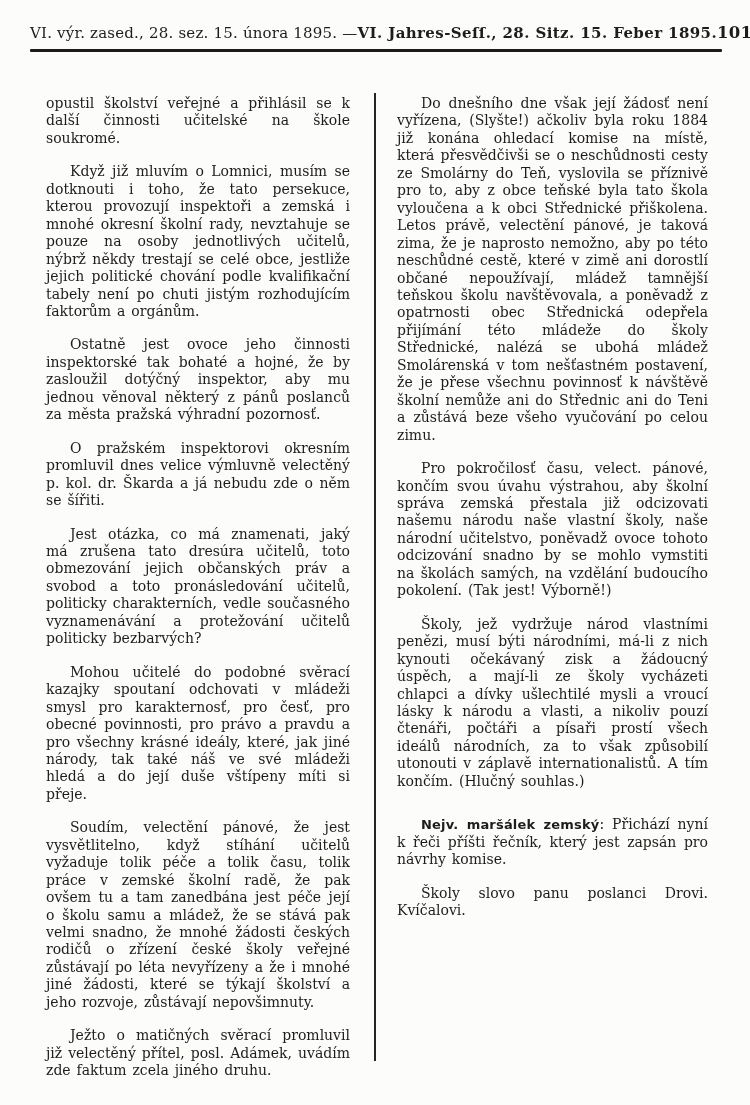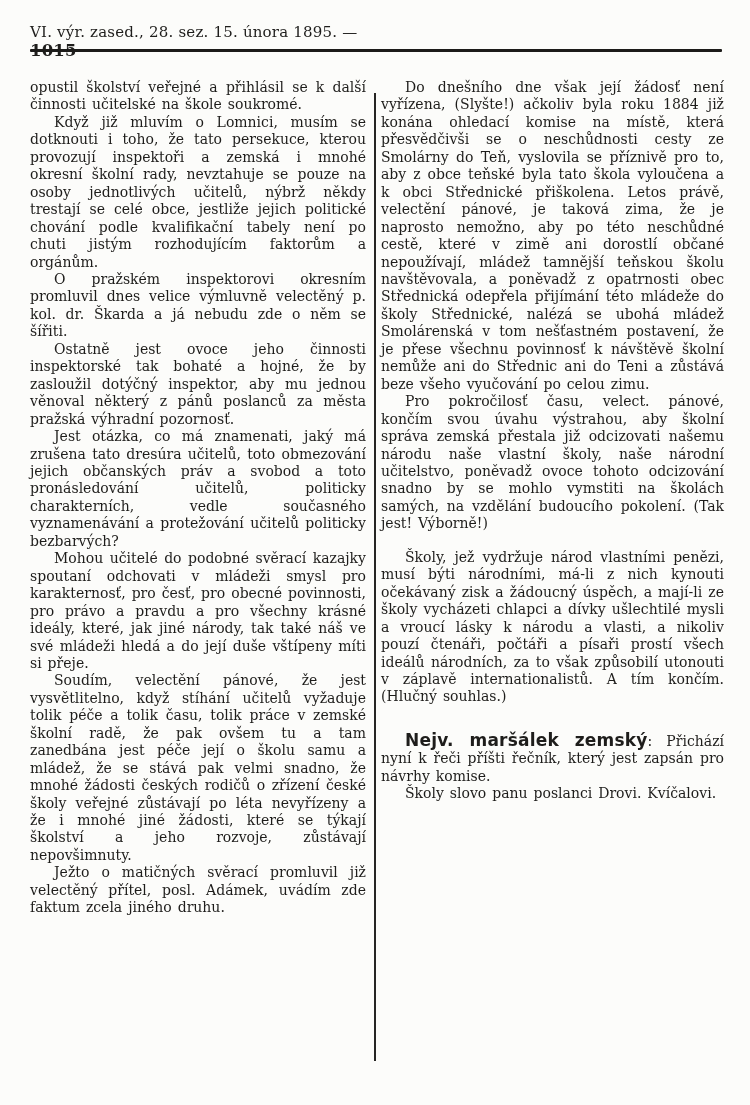--- a/index.html
+++ b/index.html
@@ -10,22 +10,22 @@
   .page {
     position:relative;
     width:750px; height:1105px;
     margin:0 auto;
     background:#fcfcfa;
     color:#1e1d1b;
     overflow:hidden;
   }
   .running-head {
     position:absolute; top:23px; left:30px; right:28px;
-    display:flex; align-items:baseline;
-    font-size:15px; letter-spacing:0.2px; white-space:nowrap;flex-direction:column;
+    display:flex; justify-content:space-between; align-items:baseline;
+    font-size:15px; letter-spacing:0.2px; white-space:nowrap;
   }
   .running-head .hdr-cz { font-weight:normal; }
   .running-head .hdr-de { font-weight:bold; letter-spacing:0.4px; }
   .running-head .hdr-page { font-weight:bold; font-size:16.5px; }
   .head-rule {
     position:absolute; top:49px; left:30px; right:28px;
     height:3px; background:#1c1b19; border-radius:1px;
   }
   .columns {
     position:absolute; top:79px; left:30px; right:26px;
@@ -36,48 +36,49 @@
     text-align:justify;
   }
   .col-left  { width:336px; }
   .col-right { width:343px; }
   .col-divider {
     width:2px; background:#262523;
     margin:14px 5px 0 8px;
     height:968px;
     flex:none;
   }
-  .para { margin:0; text-indent:24px; word-spacing:1.5px; }
+  .para { margin:16px; text-indent:24px; word-spacing:1.5px; }
   .para.no-indent { text-indent:0; }
   .para.gap-small { margin-top:16px; }
   .para.gap-large { margin-top:26px; }
   .speaker {
     font-family:"DejaVu Sans","Liberation Sans",sans-serif;
-    font-weight:bold; font-size:17px;
+    font-weight:bold; font-size:13px;
     letter-spacing:0.2px;
   }
 </style>
 </head>
 <body>
 
 <div class="page">
 
   <header class="running-head">
     <span class="hdr-cz">VI. výr. zased., 28. sez. 15. února 1895. —</span>
+    <span class="hdr-de">VI. Jahres-Seſſ., 28. Sitz. 15. Feber 1895.</span>
     <span class="hdr-page">1015</span>
   </header>
 
   <div class="head-rule"></div>
 
   <main class="columns">
     <section class="col col-left">
         <p class="para no-indent">opustil školství veřejné a přihlásil se k další činnosti učitelské na škole soukromé.</p>
         <p class="para">Když již mluvím o Lomnici, musím se dotknouti i toho, že tato persekuce, kterou provozují inspektoři a zemská i mnohé okresní školní rady, nevztahuje se pouze na osoby jednotlivých učitelů, nýbrž někdy trestají se celé obce, jestliže jejich politické chování podle kvalifikační tabely není po chuti jistým rozhodujícím faktorům a orgánům.</p>
+        <p class="para">Ostatně jest ovoce jeho činnosti inspektorské tak bohaté a hojné, že by zasloužil dotýčný inspektor, aby mu jednou věnoval některý z pánů poslanců za města pražská výhradní pozornosť.</p>
         <p class="para">O pražském inspektorovi okresním promluvil dnes velice výmluvně velectěný p. kol. dr. Škarda a já nebudu zde o něm se šířiti.</p>
-        <p class="para">Ostatně jest ovoce jeho činnosti inspektorské tak bohaté a hojné, že by zasloužil dotýčný inspektor, aby mu jednou věnoval některý z pánů poslanců za města pražská výhradní pozornosť.</p>
         <p class="para">Jest otázka, co má znamenati, jaký má zrušena tato dresúra učitelů, toto obmezování jejich občanských práv a svobod a toto pronásledování učitelů, politicky charakterních, vedle současného vyznamenávání a protežování učitelů politicky bezbarvých?</p>
         <p class="para">Mohou učitelé do podobné svěrací kazajky spoutaní odchovati v mládeži smysl pro karakternosť, pro česť, pro obecné povinnosti, pro právo a pravdu a pro všechny krásné ideály, které, jak jiné národy, tak také náš ve své mládeži hledá a do její duše vštípeny míti si přeje.</p>
         <p class="para">Soudím, velectění pánové, že jest vysvětlitelno, když stíhání učitelů vyžaduje tolik péče a tolik času, tolik práce v zemské školní radě, že pak ovšem tu a tam zanedbána jest péče její o školu samu a mládež, že se stává pak velmi snadno, že mnohé žádosti českých rodičů o zřízení české školy veřejné zůstávají po léta nevyřízeny a že i mnohé jiné žádosti, které se týkají školství a jeho rozvoje, zůstávají nepovšimnuty.</p>
         <p class="para">Ježto o matičných svěrací promluvil již velectěný přítel, posl. Adámek, uvádím zde faktum zcela jiného druhu.</p>
       </section>
     <div class="col-divider"></div>
     <section class="col col-right">
         <p class="para">Do dnešního dne však její žádosť není vyřízena, (Slyšte!) ačkoliv byla roku 1884 již konána ohledací komise na místě, která přesvědčivši se o neschůdnosti cesty ze Smolárny do Teň, vyslovila se příznivě pro to, aby z obce teňské byla tato škola vyloučena a k obci Střednické přiškolena. Letos právě, velectění pánové, je taková zima, že je naprosto nemožno, aby po této neschůdné cestě, které v zimě ani dorostlí občané nepoužívají, mládež tamnější teňskou školu navštěvovala, a poněvadž z opatrnosti obec Střednická odepřela přijímání této mládeže do školy Střednické, nalézá se ubohá mládež Smolárenská v tom nešťastném postavení, že je přese všechnu povinnosť k návštěvě školní nemůže ani do Střednic ani do Teni a zůstává beze všeho vyučování po celou zimu.</p>
         <p class="para">Pro pokročilosť času, velect. pánové, končím svou úvahu výstrahou, aby školní správa zemská přestala již odcizovati našemu národu naše vlastní školy, naše národní učitelstvo, poněvadž ovoce tohoto odcizování snadno by se mohlo vymstiti na školách samých, na vzdělání budoucího pokolení. (Tak jest! Výborně!)</p>
         <p class="para gap-small">Školy, jež vydržuje národ vlastními penězi, musí býti národními, má-li z nich kynouti očekávaný zisk a žádoucný úspěch, a mají-li ze školy vycházeti chlapci a dívky ušlechtilé mysli a vroucí lásky k národu a vlasti, a nikoliv pouzí čtenáři, počtáři a písaři prostí všech ideálů národních, za to však způsobilí utonouti v záplavě internationalistů. A tím končím. (Hlučný souhlas.)</p>

